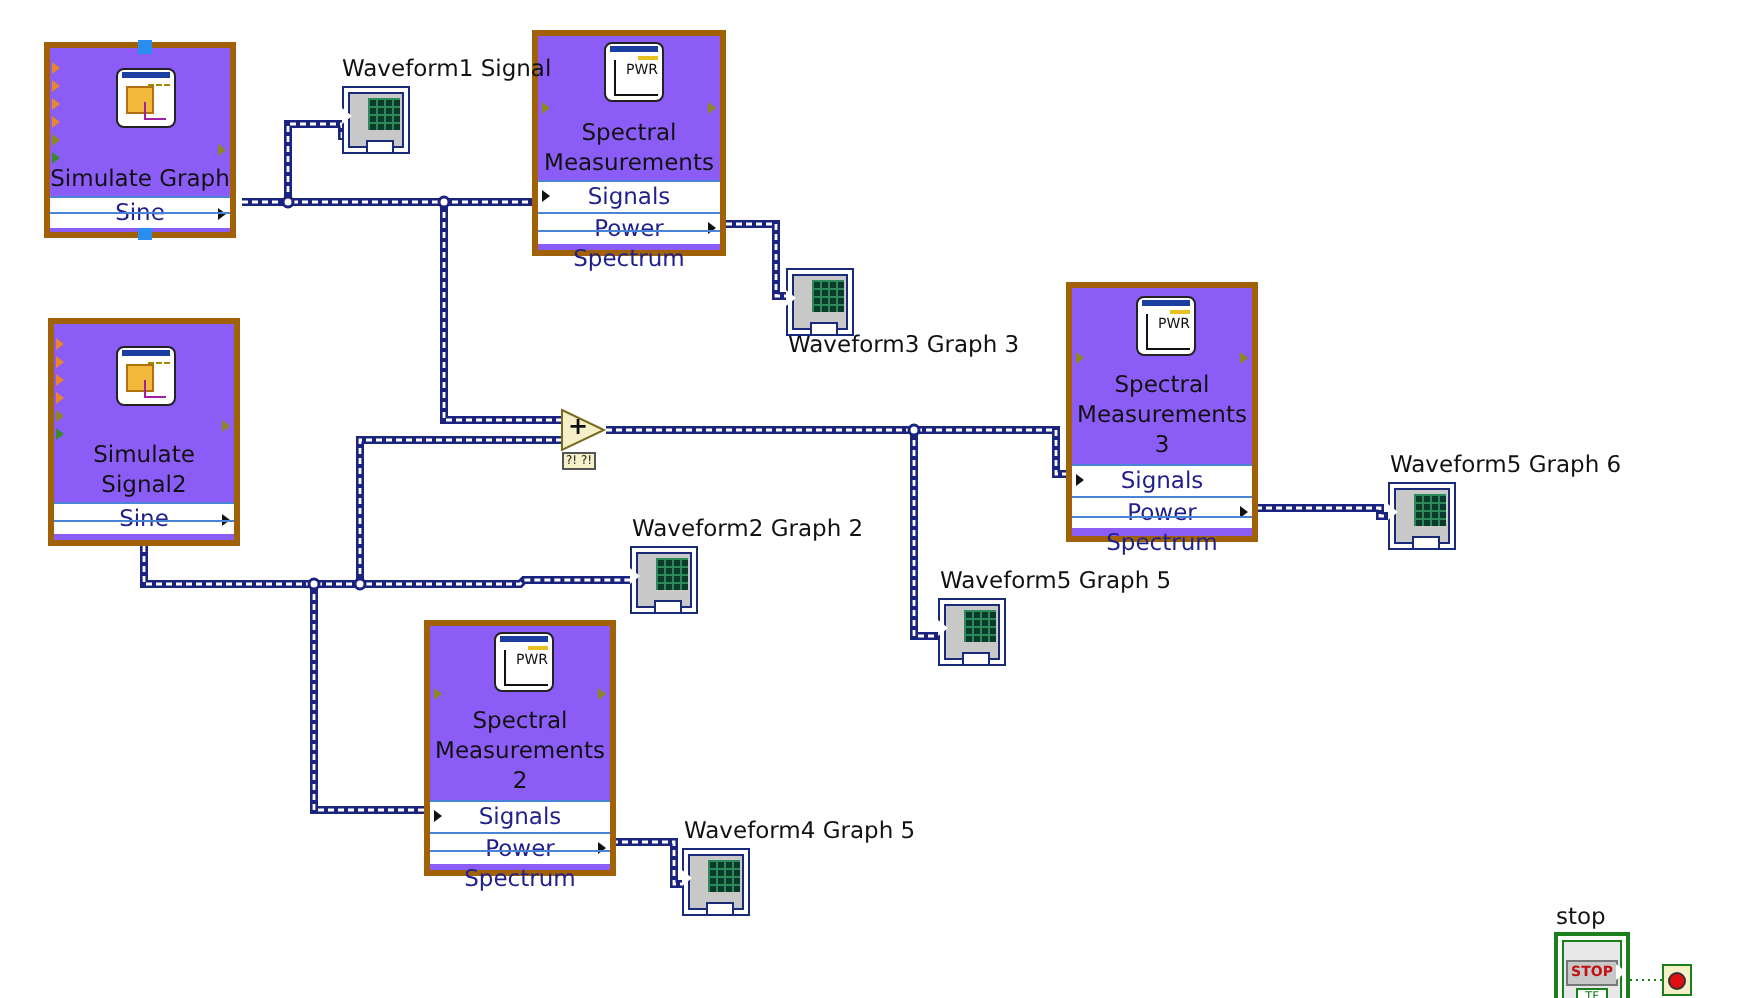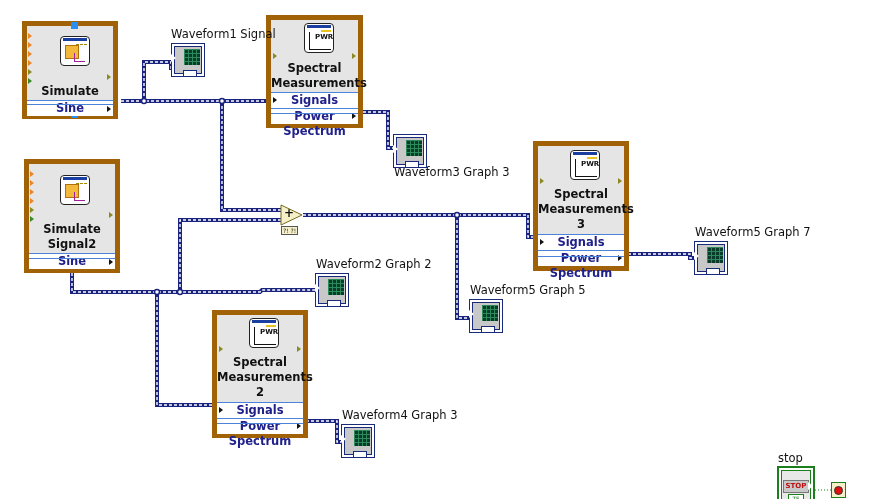--- a/index.html
+++ b/index.html
@@ -1,18 +1,18 @@
 <!DOCTYPE html>
 <html><head>
 <meta charset="utf-8">
 <style>
   html,body{margin:0;padding:0;}
   body{width:875px;height:499px;background:#ffffff;position:relative;overflow:hidden;font-family:"DejaVu Sans","Liberation Sans",sans-serif;}
   .wires{position:absolute;left:0;top:0;}
-  .express{position:absolute;background:#e5e5e5;border:5px solid #a16207;box-sizing:border-box;font-weight:bold;}
+  .express{position:absolute;background:#8b5cf6;border:3px solid #a16207;box-sizing:border-box;}
   .express .icon{position:absolute;width:30px;height:30px;background:#fff;border:1px solid #222;border-radius:4px;box-sizing:border-box;}
   .express .icon .bar{position:absolute;left:2px;right:2px;top:1px;height:3px;background:#1a3fa0;}
   .express .title{position:absolute;left:0;right:0;text-align:center;font-size:11.5px;color:#111;line-height:15px;}
   .express .row{position:absolute;left:0;right:0;height:16px;background:#fff;border-top:1px solid #4a84d9;font-size:11.5px;color:#20218a;text-align:center;line-height:15px;box-sizing:border-box;}
   .express .foot{position:absolute;left:0;right:0;bottom:0;height:9px;border-top:1px solid #4a84d9;}
   .tri-r{position:absolute;width:0;height:0;border-top:3px solid transparent;border-bottom:3px solid transparent;border-left:4px solid #111;}
   .term{position:absolute;width:0;height:0;border-top:3px solid transparent;border-bottom:3px solid transparent;border-left:4px solid #e8862a;}
   .term.g{border-left-color:#3a8a2a;}
   .term.o{border-left-color:#8a8a20;}
   .handle{position:absolute;width:7px;height:7px;background:#2a8ef0;}
@@ -232,30 +232,30 @@
 
 <div class="label" style="left:470px;top:283px;">Waveform5 Graph 5</div>
 <div class="graph" style="left:469px;top:299px;">
   <div class="inner">
       <div class="screen"></div>
       <div class="btm"></div>
     </div>
     <div class="in"></div>
 </div>
 
-<div class="label" style="left:695px;top:225px;">Waveform5 Graph 7</div>
+<div class="label" style="left:695px;top:225px;">Waveform5 Graph 6</div>
 <div class="graph" style="left:694px;top:241px;">
   <div class="inner">
       <div class="screen"></div>
       <div class="btm"></div>
     </div>
     <div class="in"></div>
 </div>
 
-<div class="label" style="left:342px;top:408px;">Waveform4 Graph 3</div>
+<div class="label" style="left:342px;top:408px;">Waveform4 Graph 5</div>
 <div class="graph" style="left:341px;top:424px;">
   <div class="inner">
       <div class="screen"></div>
       <div class="btm"></div>
     </div>
     <div class="in"></div>
 </div>
 
 <div class="label" style="left:778px;top:451px;">stop</div>
 <div class="stopctl" style="left:777px;top:466px;width:38px;height:36px;">

